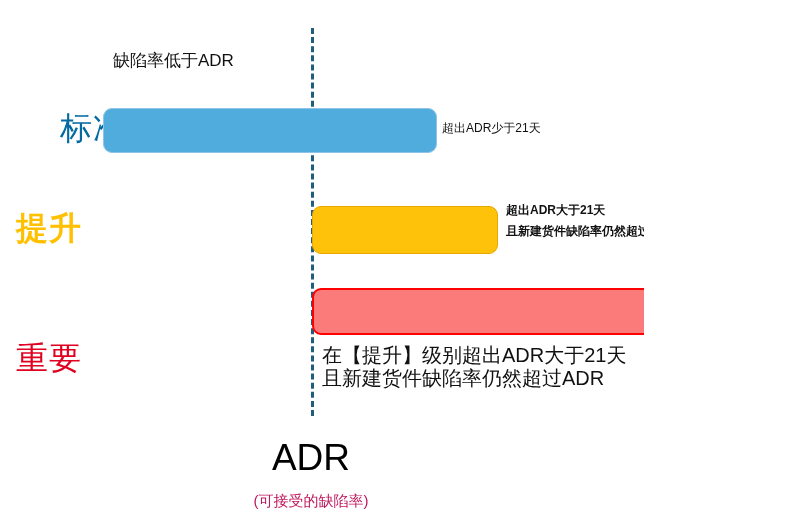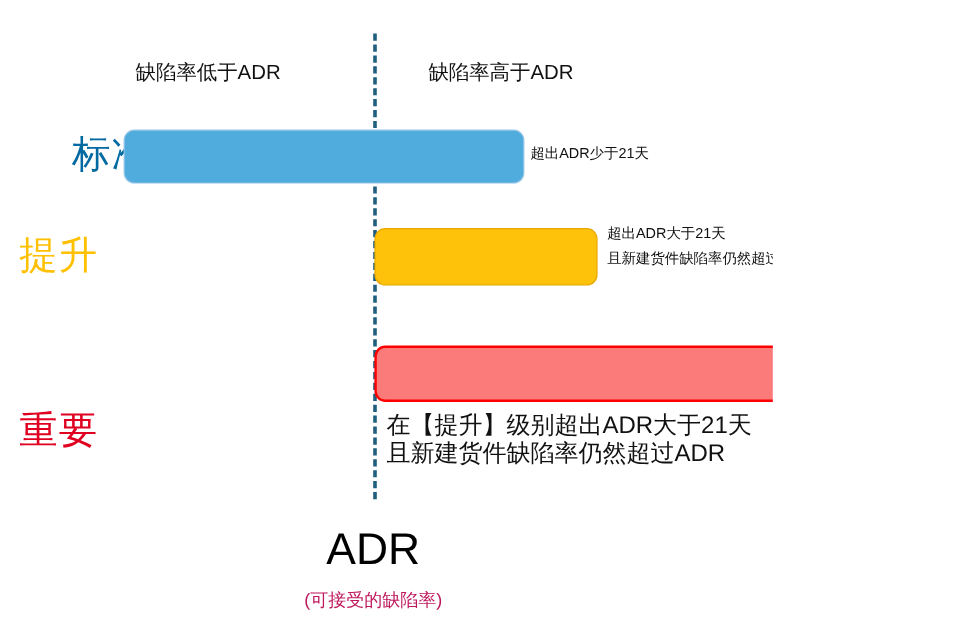--- a/index.html
+++ b/index.html
@@ -36,21 +36,21 @@
     line-height: 22px;
     color: #111111;
     white-space: nowrap;
   }
   .region-left  { left: 113px; top: 50px; }
   .region-right { left: 357px; top: 50px; }
 
   
   .row { position: absolute; left: 0; width: 798px; }
   .row-standard { top: 100px; height: 60px; }
-  .row-elevated { top: 184px; height: 62px; }
+  .row-elevated { top: 200px; height: 62px; font-weight: bold; }
   .row-critical { top: 282px; height: 60px; }
 
   .sev-label {
     position: absolute;
     font-size: 32px;
     line-height: 38px;
     letter-spacing: 1px;
     white-space: nowrap;
   }
   .sev-standard { left: 16px; top: 9px;  color: #0369a1; margin-left: 44px; }
@@ -120,21 +120,20 @@
     line-height: 26px;
     color: #be185d;
   }
 </style>
 </head>
 <body>
 
 <div id="canvas">
 
   <div class="region-label region-left">缺陷率低于ADR</div>
-  <div class="region-label region-right">缺陷率高于ADR</div>
 
   <div class="adr-divider"></div>
 
   <div class="row row-standard">
     <div class="sev-label sev-standard">标准</div>
     <div class="bar bar-blue"></div>
     <div class="annot annot-standard">超出ADR少于21天</div>
   </div>
 
   <div class="row row-elevated">

